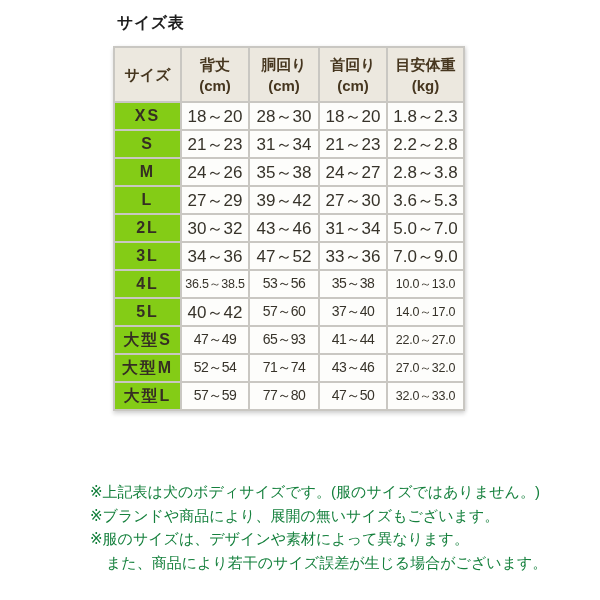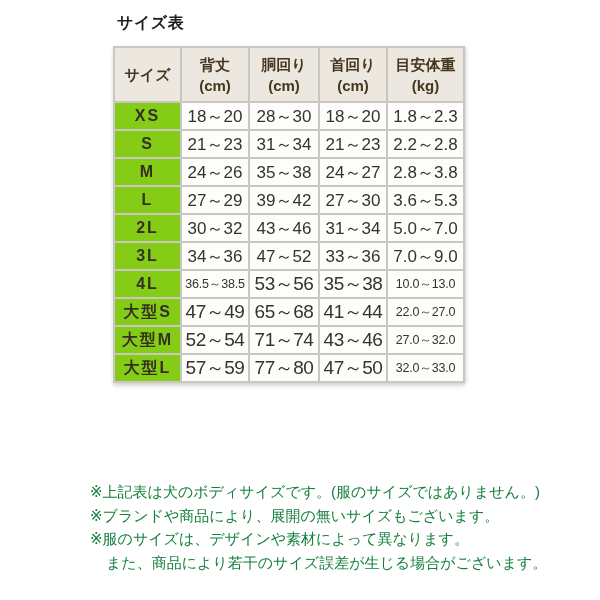--- a/index.html
+++ b/index.html
@@ -55,21 +55,21 @@
     font-weight: bold;
     letter-spacing: 2px;
   }
   .size-table tbody td {
     background: #fdfdfb;
     color: #37332a;
     font-size: 17px;
     height: 26px;
   }
   .size-table tbody td.sm { font-size: 12.5px; letter-spacing: -0.2px; }
-  .size-table tbody td.lg { font-size: 19px; letter-spacing: -0.5px; }
+  .size-table tbody td.lg { font-size: 14px; letter-spacing: -0.5px; }
   .notes {
     position: absolute;
     left: 90px;
     top: 480px;
     font-size: 15px;
     color: #15803d;
     line-height: 23.5px;
     white-space: nowrap;
   }
   .note.indent { padding-left: 16px; }
@@ -154,23 +154,30 @@
       <td>7.0～9.0</td>
     </tr>
     <tr>
       <th class="size">4L</th>
       <td class="sm">36.5～38.5</td>
       <td class="lg">53～56</td>
       <td class="lg">35～38</td>
       <td class="sm">10.0～13.0</td>
     </tr>
     <tr>
+      <th class="size">5L</th>
+      <td>40～42</td>
+      <td class="lg">57～60</td>
+      <td class="lg">37～40</td>
+      <td class="sm">14.0～17.0</td>
+    </tr>
+    <tr>
       <th class="size">大型S</th>
       <td class="lg">47～49</td>
-      <td class="lg">65～68</td>
+      <td class="lg">65～93</td>
       <td class="lg">41～44</td>
       <td class="sm">22.0～27.0</td>
     </tr>
     <tr>
       <th class="size">大型M</th>
       <td class="lg">52～54</td>
       <td class="lg">71～74</td>
       <td class="lg">43～46</td>
       <td class="sm">27.0～32.0</td>
     </tr>

